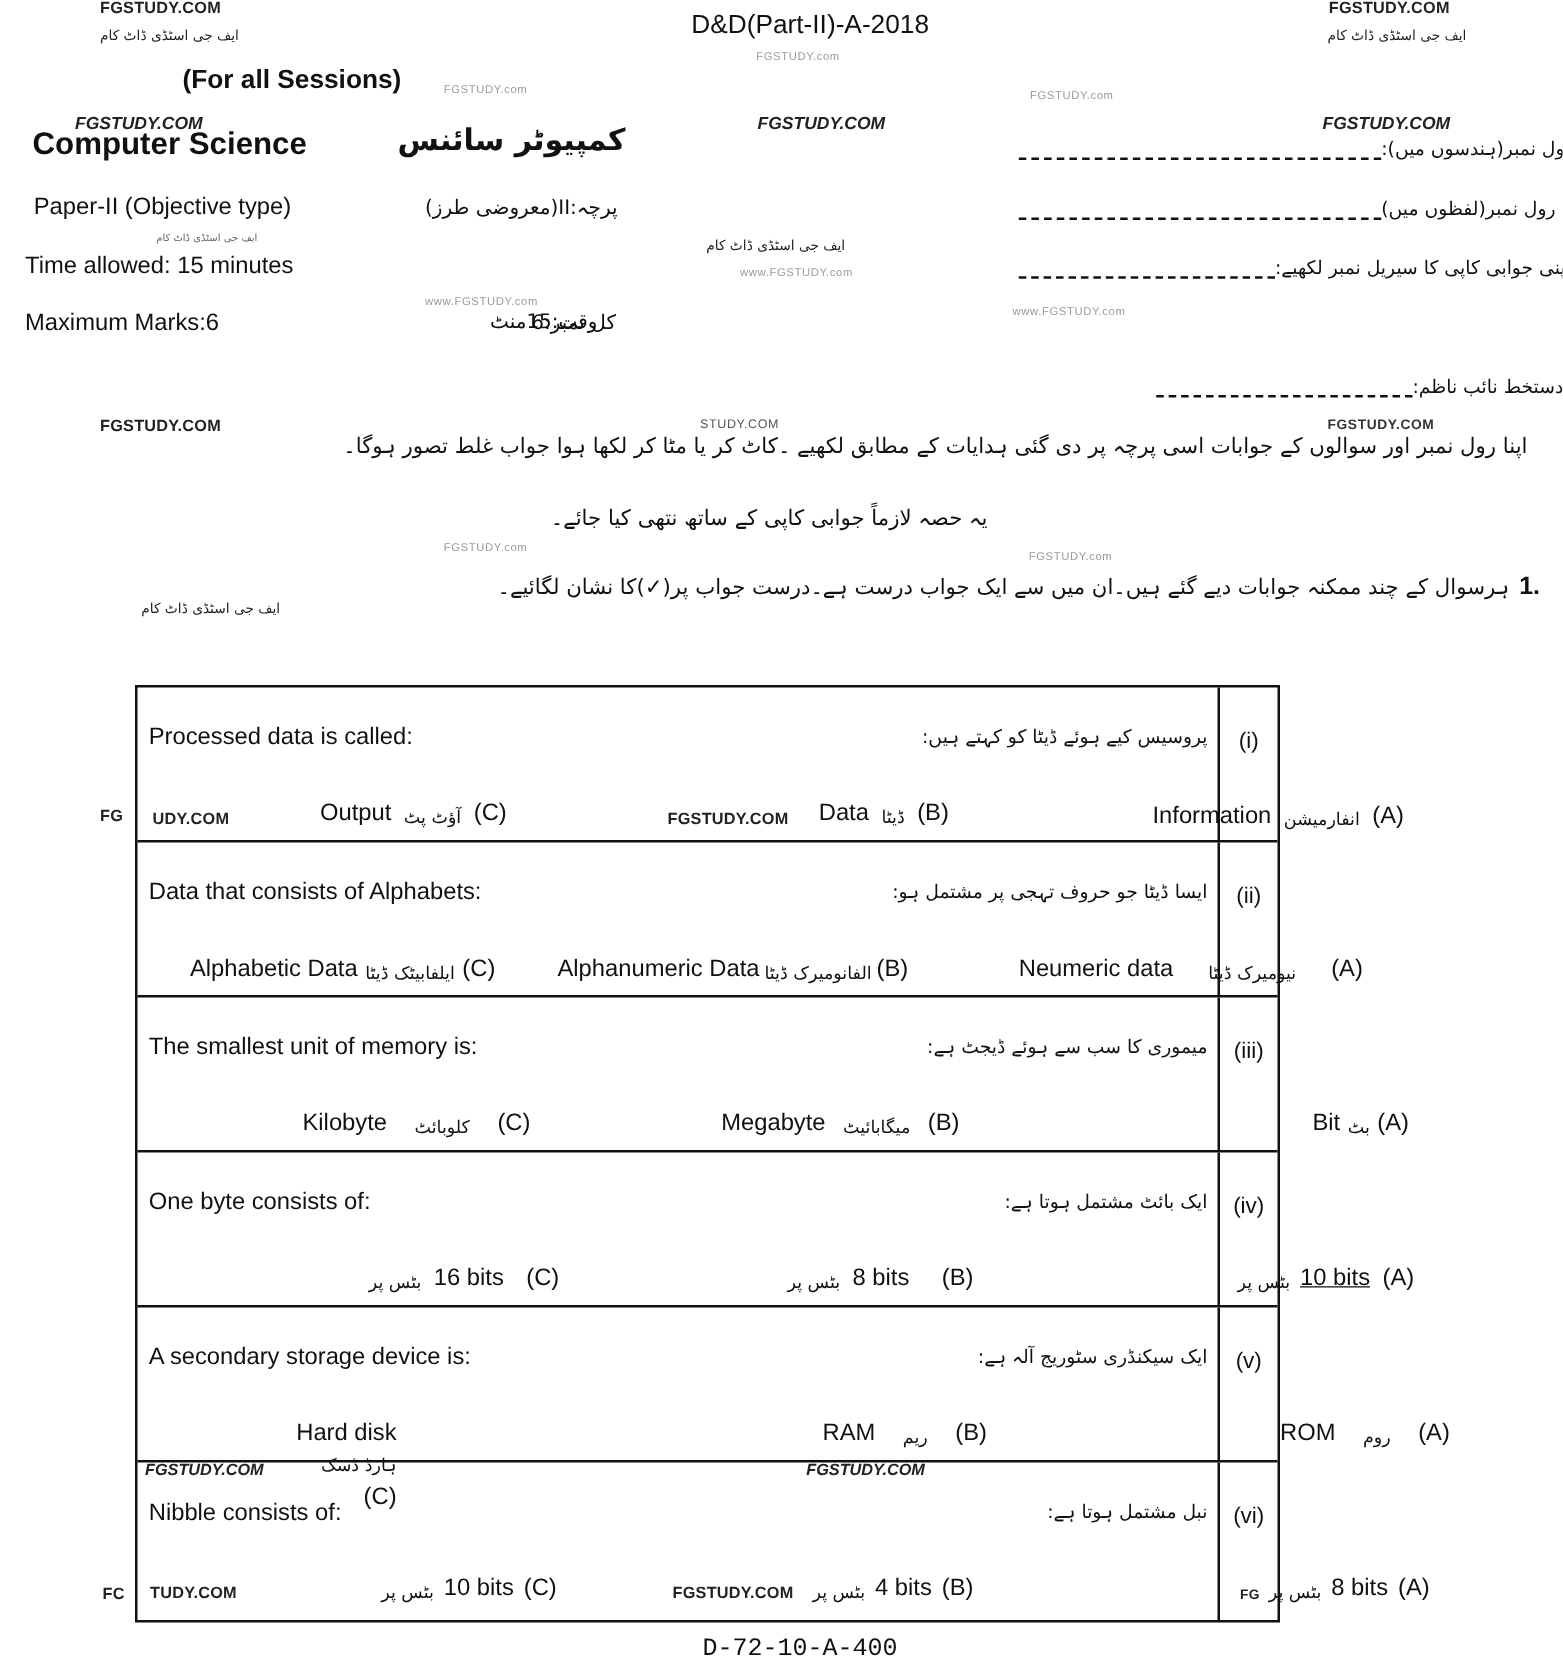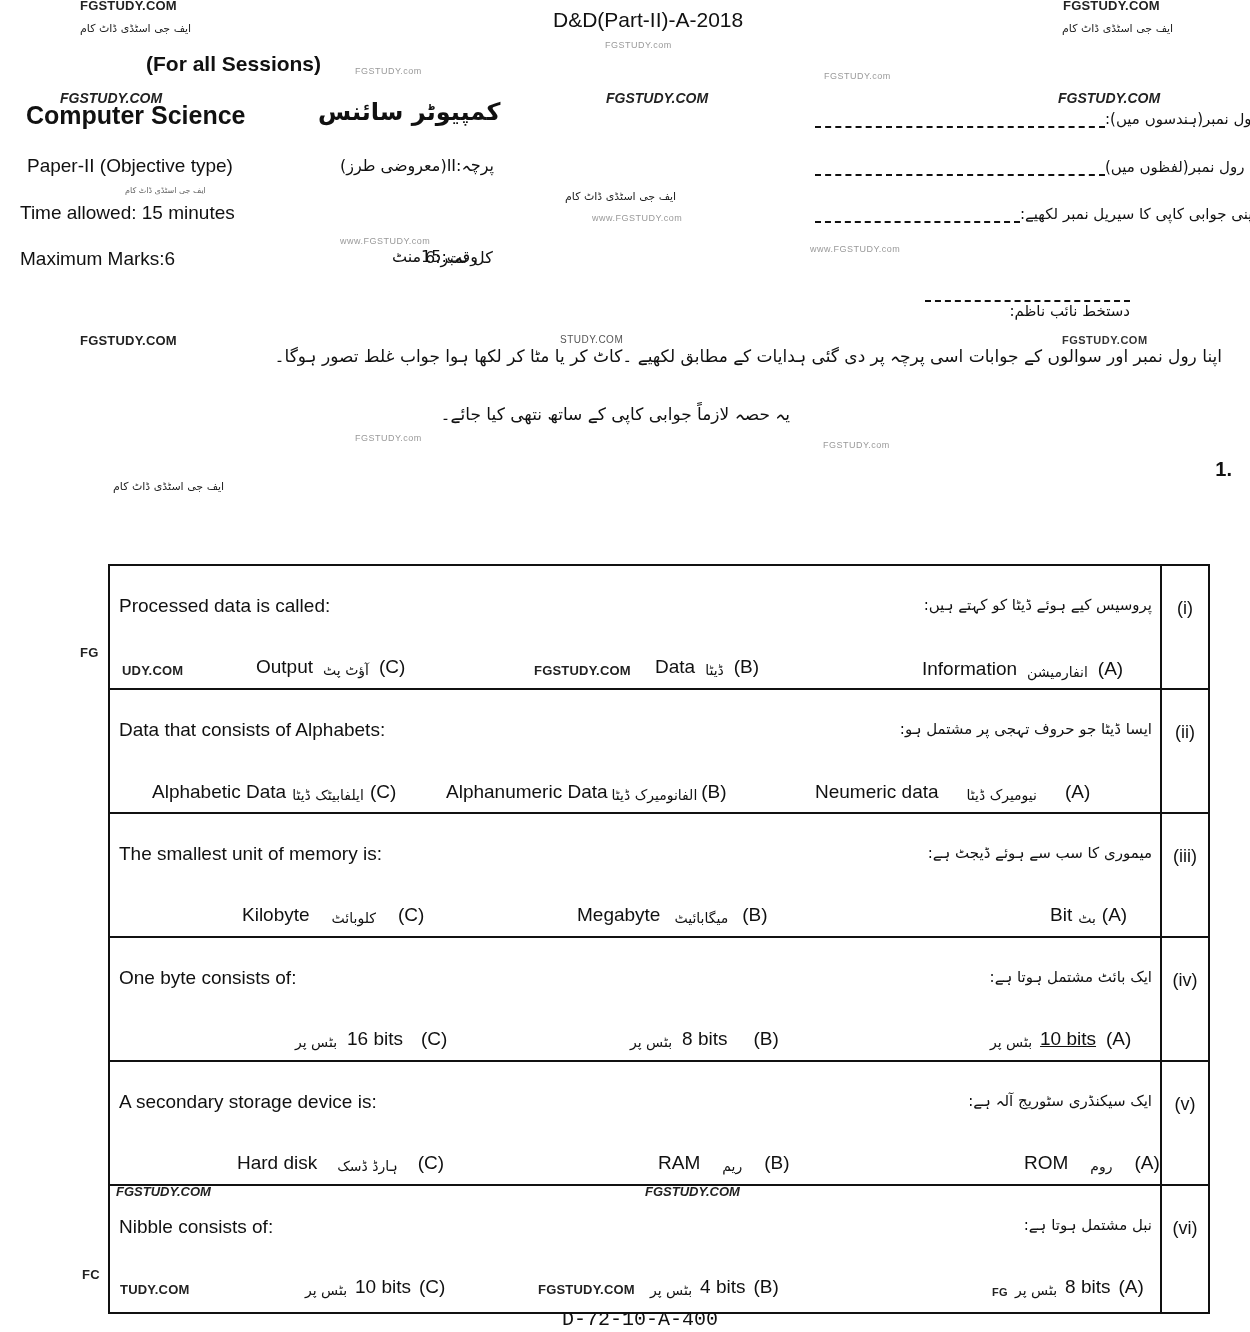--- a/index.html
+++ b/index.html
@@ -18,21 +18,21 @@
     .subject-en { font-size: 25px; font-weight: bold; }
     .subject-ur { font-size: 24px; font-weight: bold; }
     .meta-en { font-size: 19px; }
     .meta-ur { font-size: 16px; }
     .field-label { font-size: 15px; }
     .dash-line { display: inline-block; border-bottom: 2px dashed #111; height: 1px; }
     .instr { font-size: 17px; }
     .q-num-bold { font-size: 20px; font-weight: bold; }
 
     
-    .qtable { position: absolute; left: 108px; top: 564px; width: 1102px; border: 2px solid #111; }
+    .qtable { position: absolute; left: 108px; top: 548px; width: 916px; border: 2px solid #111; }
     .qrow { display: flex; height: 124px; border-bottom: 2px solid #111; }
     .qrow:last-child { border-bottom: none; height: 126px; }
     .qbody { position: relative; flex: 1; border-right: 2px solid #111; }
     .qnum { width: 46px; position: relative; }
     .qnum span { position: absolute; top: 32px; left: 0; width: 100%; text-align: center; font-size: 18px; }
     .q-en { position: absolute; left: 9px; top: 29px; font-size: 19px; }
     .q-ur { position: absolute; right: 8px; top: 30px; font-size: 15px; }
     .opt { position: absolute; top: 90px; font-size: 19px; white-space: nowrap; display: flex; align-items: flex-end; gap: 10px; }
     .opt .oen { font-family: "Liberation Sans", sans-serif; }
     .opt .our { font-family: "DejaVu Sans", sans-serif; font-size: 14px; direction: rtl; }
@@ -82,36 +82,37 @@
   <span class="field-label urdu">رول نمبر(ہندسوں میں):</span>
 </div>
 <div class="abs" style="left:815px; top:158px; display:flex; align-items:flex-end;">
   <span class="dash-line" style="width:290px;"></span>
   <span class="field-label urdu">رول نمبر(لفظوں میں)</span>
 </div>
 <div class="abs" style="left:815px; top:205px; display:flex; align-items:flex-end;">
   <span class="dash-line" style="width:205px;"></span>
   <span class="field-label urdu">اپنی جوابی کاپی کا سیریل نمبر لکھیے:</span>
 </div>
-<div class="abs" style="left:925px; top:300px; display:flex; align-items:flex-end;flex-direction:column;">
+<div class="abs" style="left:925px; top:300px; display:flex; align-items:flex-end;">
   <span class="dash-line" style="width:205px;"></span>
   <span class="field-label urdu">دستخط نائب ناظم:</span>
 </div>
 
 <div class="abs wm-bold" style="left:80px; top:333px;">FGSTUDY.COM</div>
 <div class="abs wm-faint" style="left:560px; top:334px; font-size:10px; color:#555;">STUDY.COM</div>
 <div class="abs wm-faint" style="left:1062px; top:334px; font-size:11px; color:#333; font-weight:bold;">FGSTUDY.COM</div>
 
 <div class="abs instr urdu" style="right:28px; top:346px; width:900px; text-align:right;">اپنا رول نمبر اور سوالوں کے جوابات اسی پرچہ پر دی گئی ہدایات کے مطابق لکھیے ۔کاٹ کر یا مٹا کر لکھا ہوا جواب غلط تصور ہوگا۔</div>
 <div class="abs instr urdu" style="right:460px; top:404px; text-align:center;">یہ حصہ لازماً جوابی کاپی کے ساتھ نتھی کیا جائے۔</div>
 
 <div class="abs wm-faint" style="left:355px; top:433px;">FGSTUDY.com</div>
 <div class="abs wm-faint" style="left:823px; top:440px;">FGSTUDY.com</div>
 
 <div class="abs" style="right:18px; top:458px; display:flex; align-items:baseline; gap:8px;">
+  <span class="instr urdu">ہرسوال کے چند ممکنہ جوابات دیے گئے ہیں۔ان میں سے ایک جواب درست ہے۔درست جواب پر(✓)کا نشان لگائیے۔</span>
   <span class="q-num-bold">1.</span>
 </div>
 <div class="abs wm-urdu urdu" style="left:113px; top:480px;">ایف جی اسٹڈی ڈاٹ کام</div>
 
 <div class="qtable">
 
   <div class="qrow">
     <div class="qbody">
       <div class="q-en">Processed data is called:</div>
       <div class="q-ur urdu">پروسیس کیے ہوئے ڈیٹا کو کہتے ہیں:</div>
@@ -210,21 +211,21 @@
     </div>
     <div class="qnum">
         <span>(iv)</span>
       </div>
   </div>
 
   <div class="qrow">
     <div class="qbody">
       <div class="q-en">A secondary storage device is:</div>
       <div class="q-ur urdu">ایک سیکنڈری سٹوریج آلہ ہے:</div>
-      <div class="opt" style="left:127px; gap:20px;">
+      <div class="opt" style="left:127px; gap:6px;flex-direction:column;">
         <span class="oen">Hard disk</span>
         <span class="our">ہارڈ ڈسک</span>
         <span class="olbl">(C)</span>
       </div>
       <div class="opt" style="left:548px; gap:22px;">
         <span class="oen">RAM</span>
         <span class="our">ریم</span>
         <span class="olbl">(B)</span>
       </div>
       <div class="opt" style="left:914px; gap:22px;">

